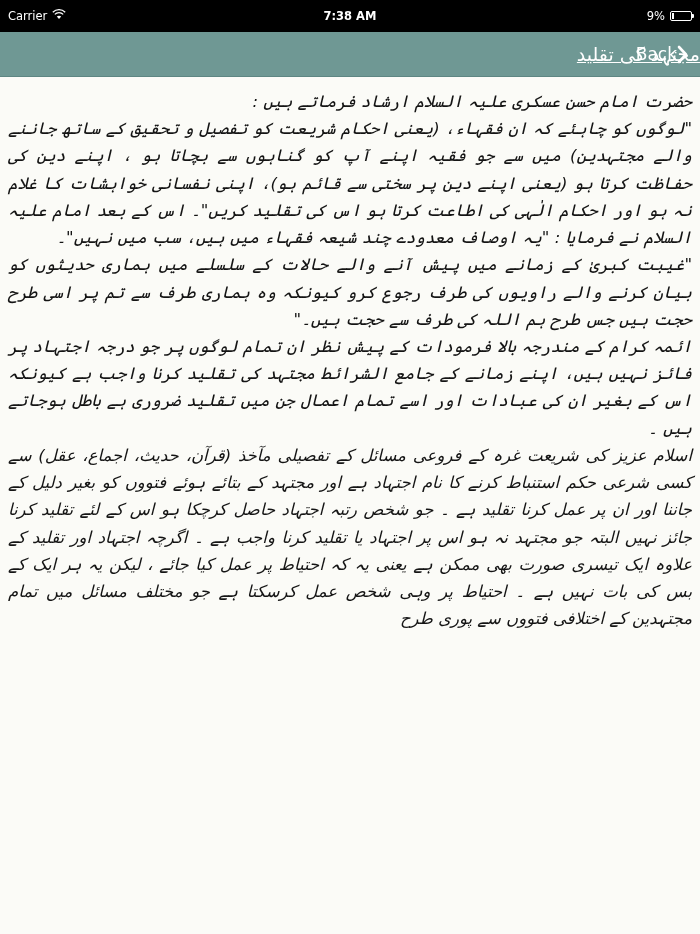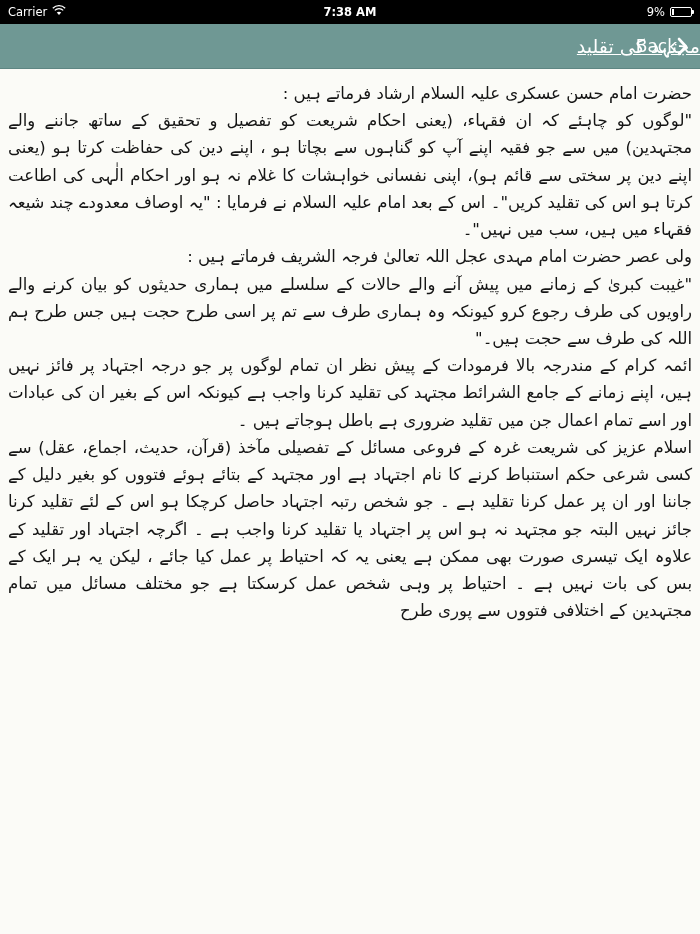--- a/index.html
+++ b/index.html
@@ -12,21 +12,21 @@
     width: 700px;
     height: 934px;
     background: #fbfbf7;
     overflow: hidden;
     display: flex;
     flex-direction: column;
   }
 
   
   .status-bar {
-    height: 24px;
+    height: 32px;
     background: #000;
     color: #fff;
     display: flex;
     align-items: center;
     justify-content: center;
     font-size: 11.5px;
     padding: 0 8px;
     flex: 0 0 auto;
   }
   .status-left, .status-right { display: flex; align-items: center; gap: 5px; width: 120px; }
@@ -93,20 +93,21 @@
   .article {
     flex: 1;
     background: #fbfbf7;
     padding: 11px 8px;
     direction: rtl;
     text-align: justify;
     color: #141414;
     font-size: 16.5px;
     line-height: 1.65;
     overflow: hidden;
+    font-style: italic;
   }
   .article p { margin: 0; }
   .article p.gap-above { margin-top: 27px; }
 </style>
 </head>
 <body>
 
 <div class="device">
 
   <div class="status-bar">
@@ -137,19 +138,18 @@
         <svg width="11" height="19" viewBox="0 0 11 19">
           <polyline points="2,2 9,9.5 2,17" fill="none" stroke="#fff" stroke-width="2.6" stroke-linecap="round" stroke-linejoin="round"></polyline>
         </svg>
       </span>
     </button>
   </div>
 
   <div class="article">
     <p>حضرت امام حسن عسکری علیہ السلام ارشاد فرماتے ہیں :</p>
     <p>"لوگوں کو چاہئے کہ ان فقہاء، (یعنی احکام شریعت کو تفصیل و تحقیق کے ساتھ جاننے والے مجتہدین) میں سے جو فقیہ اپنے آپ کو گناہوں سے بچاتا ہو ، اپنے دین کی حفاظت کرتا ہو (یعنی اپنے دین پر سختی سے قائم ہو)، اپنی نفسانی خواہشات کا غلام نہ ہو اور احکام الٰہی کی اطاعت کرتا ہو اس کی تقلید کریں"۔ اس کے بعد امام علیہ السلام نے فرمایا : "یہ اوصاف معدودے چند شیعہ فقہاء میں ہیں، سب میں نہیں"۔</p>
-    <p>ولی عصر حضرت امام مہدی عجل اللہ تعالیٰ فرجہ الشریف فرماتے ہیں :</p>
     <p>"غیبت کبریٰ کے زمانے میں پیش آنے والے حالات کے سلسلے میں ہماری حدیثوں کو بیان کرنے والے راویوں کی طرف رجوع کرو کیونکہ وہ ہماری طرف سے تم پر اسی طرح حجت ہیں جس طرح ہم اللہ کی طرف سے حجت ہیں۔"</p>
     <p>ائمہ کرام کے مندرجہ بالا فرمودات کے پیش نظر ان تمام لوگوں پر جو درجہ اجتہاد پر فائز نہیں ہیں، اپنے زمانے کے جامع الشرائط مجتہد کی تقلید کرنا واجب ہے کیونکہ اس کے بغیر ان کی عبادات اور اسے تمام اعمال جن میں تقلید ضروری ہے باطل ہوجاتے ہیں ۔</p>
     <p>اسلام عزیز کی شریعت غرہ کے فروعی مسائل کے تفصیلی مآخذ (قرآن، حدیث، اجماع، عقل) سے کسی شرعی حکم استنباط کرنے کا نام اجتہاد ہے اور مجتہد کے بتائے ہوئے فتووں کو بغیر دلیل کے جاننا اور ان پر عمل کرنا تقلید ہے ۔ جو شخص رتبہ اجتہاد حاصل کرچکا ہو اس کے لئے تقلید کرنا جائز نہیں البتہ جو مجتہد نہ ہو اس پر اجتہاد یا تقلید کرنا واجب ہے ۔ اگرچہ اجتہاد اور تقلید کے علاوہ ایک تیسری صورت بھی ممکن ہے یعنی یہ کہ احتیاط پر عمل کیا جائے ، لیکن یہ ہر ایک کے بس کی بات نہیں ہے ۔ احتیاط پر وہی شخص عمل کرسکتا ہے جو مختلف مسائل میں تمام مجتہدین کے اختلافی فتووں سے پوری طرح</p>
   </div>
 
 </div>
 
 </body></html>

